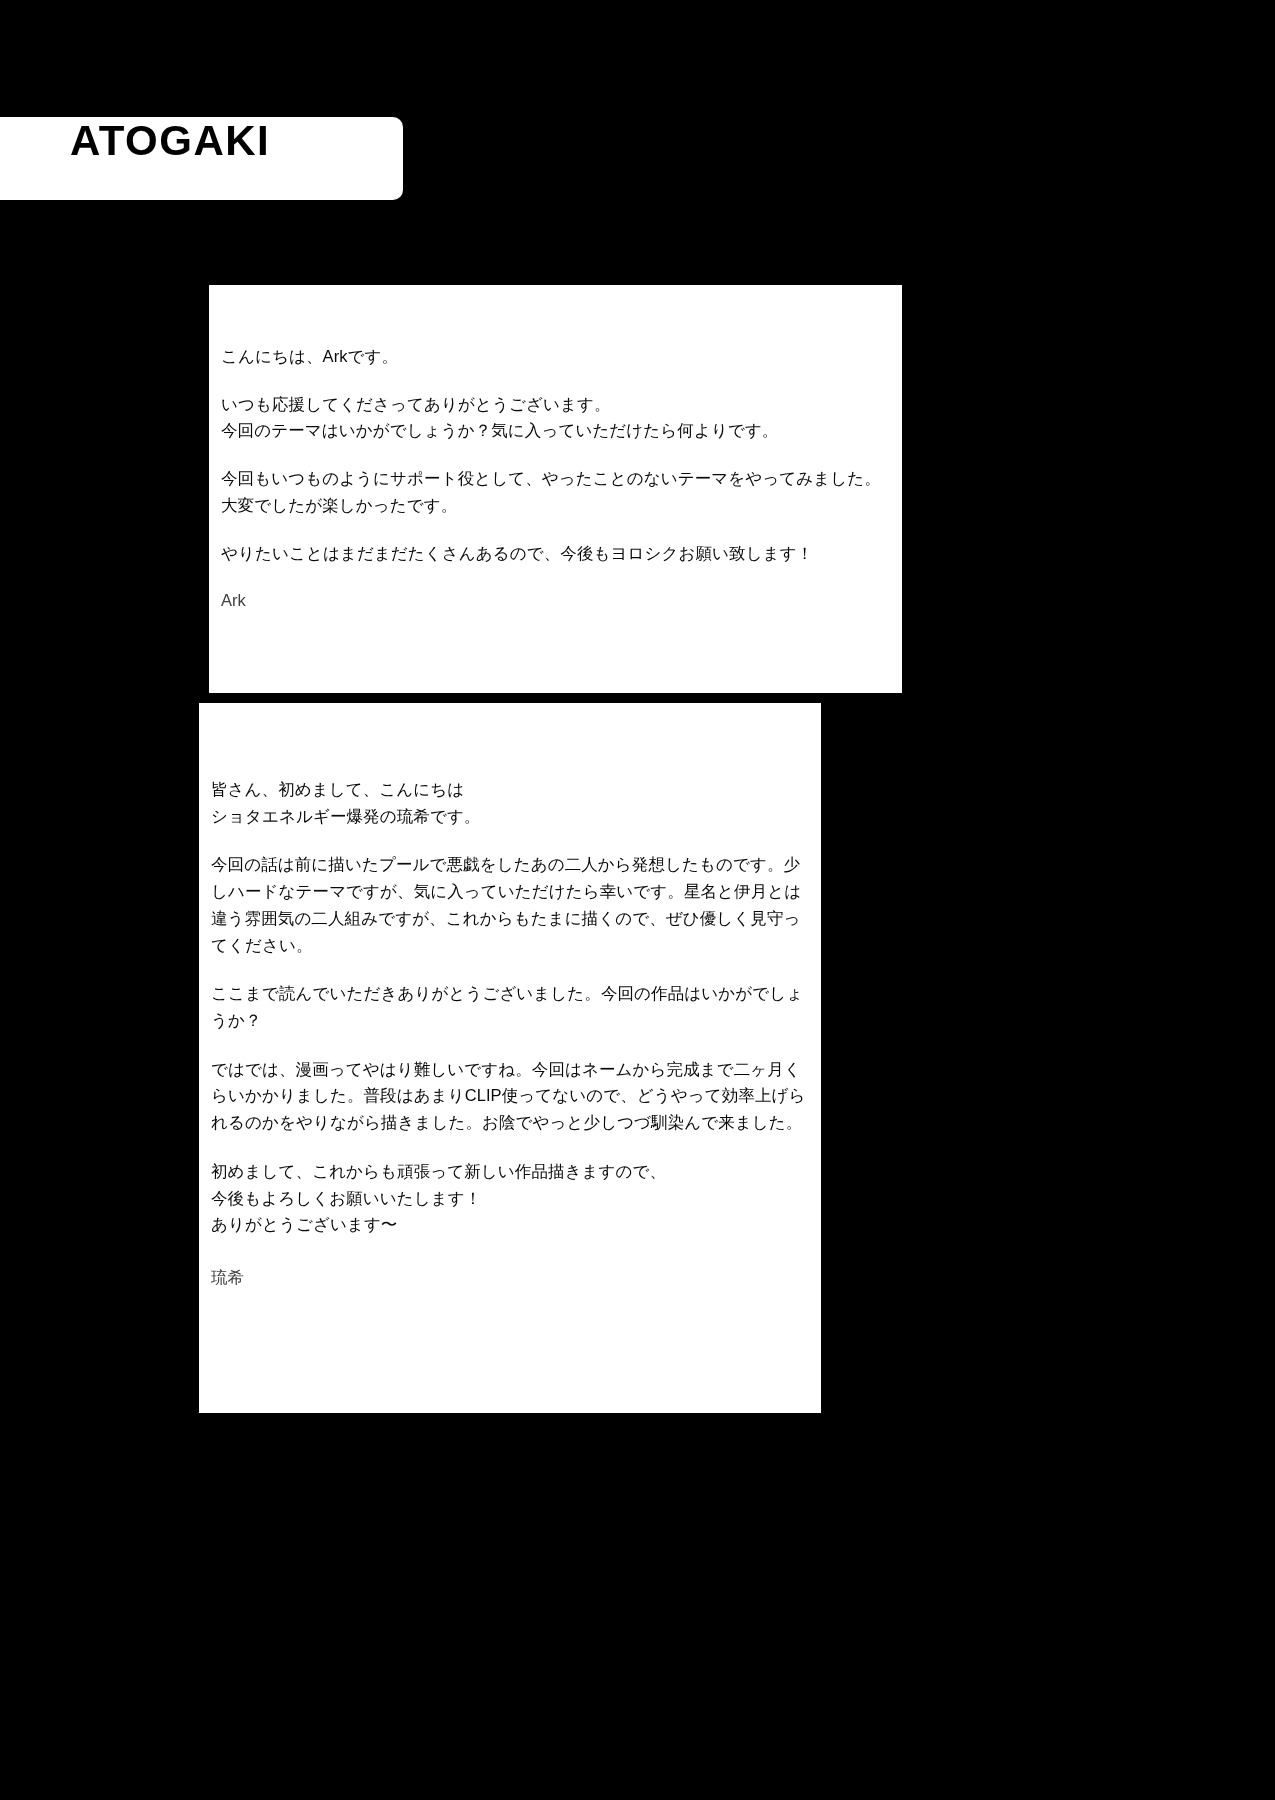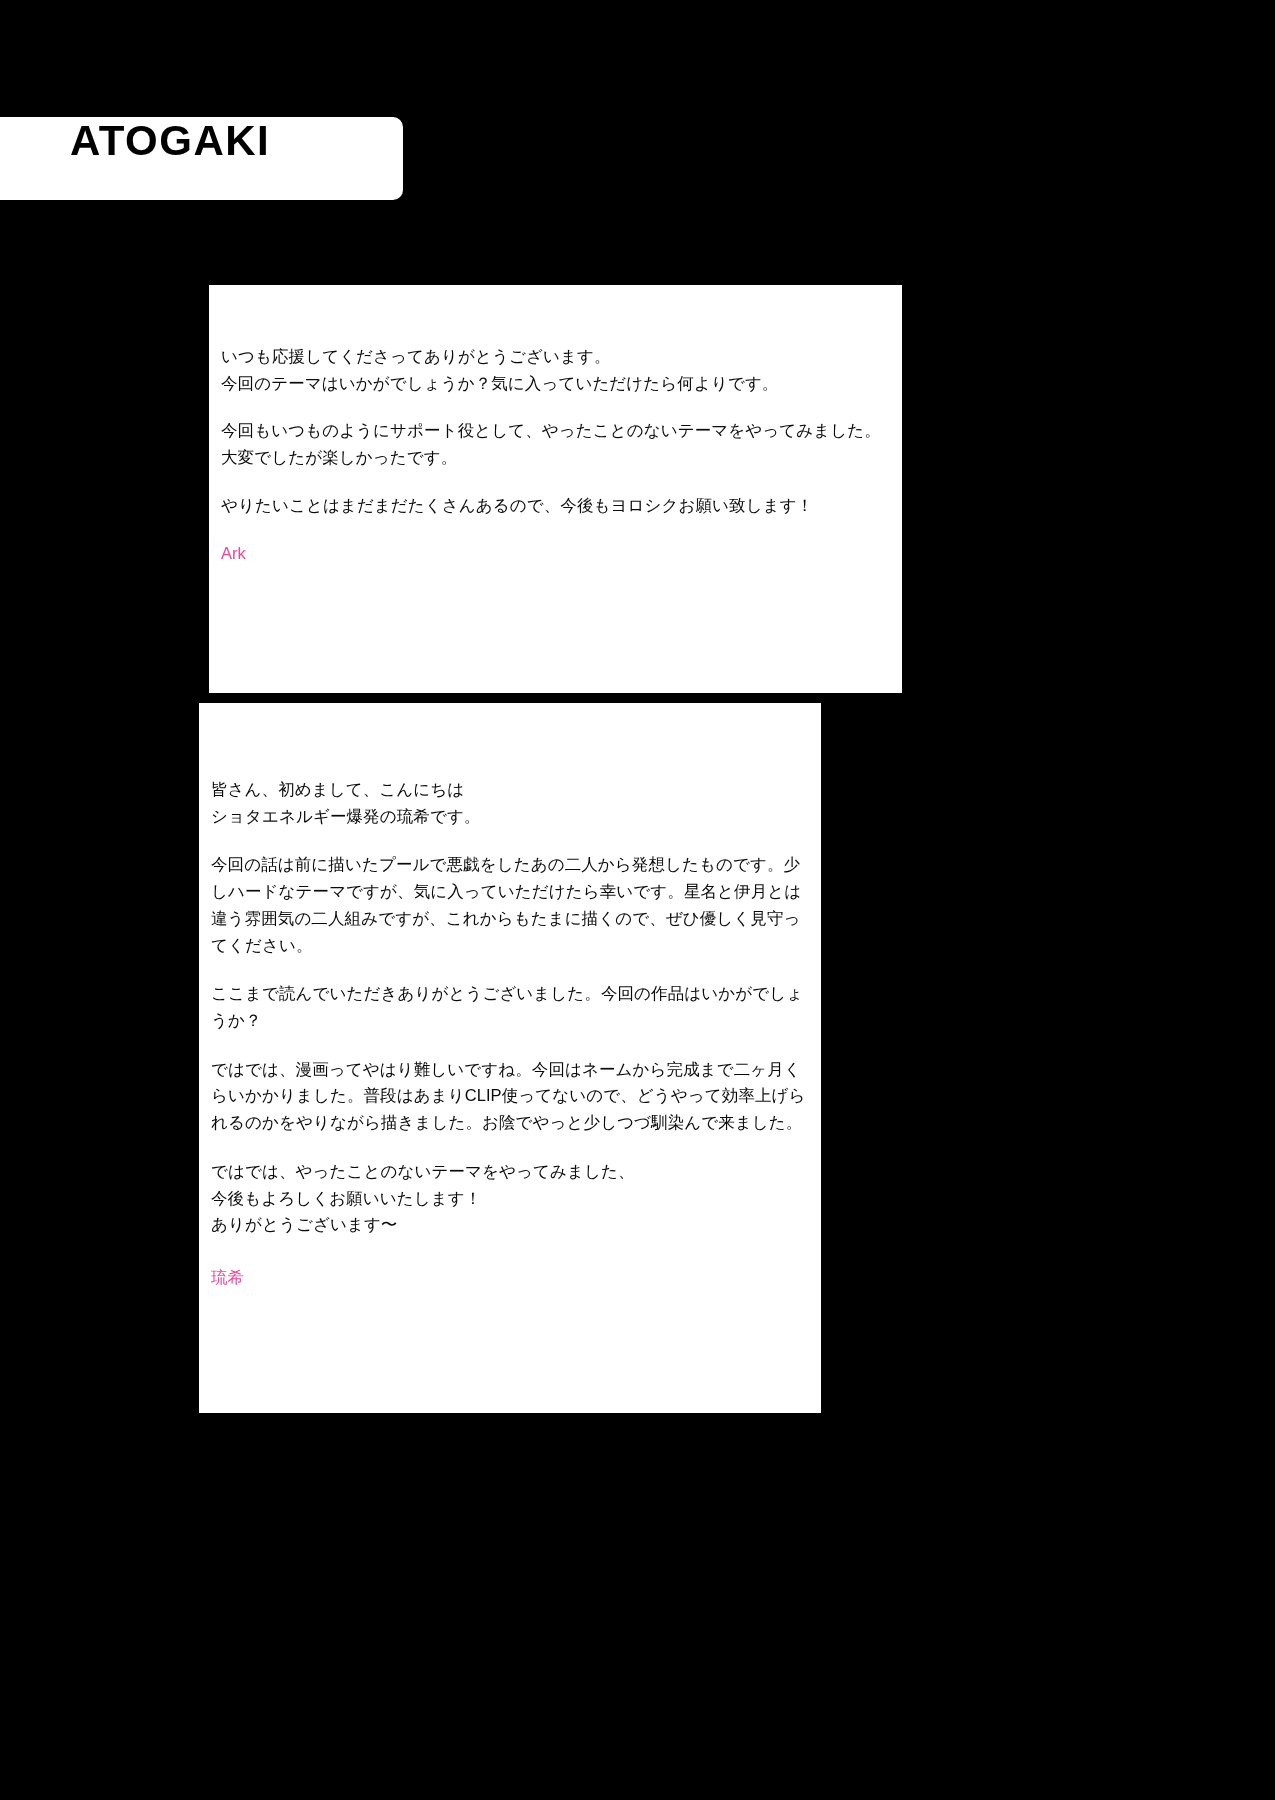--- a/index.html
+++ b/index.html
@@ -66,21 +66,21 @@
   .para {
     color: #0a0a0a;
     font-size: 16.5px;
     line-height: 1.62;
     margin: 0 0 21px 0;
     letter-spacing: 0.1px;
     font-family: "Liberation Sans", "DejaVu Sans", sans-serif;
     white-space: pre-line;
   }
   .sign {
-    color: #ec4899;
+    color: #404040;
     font-size: 16.5px;
     line-height: 1.62;
     margin: 0;
     font-family: "Liberation Sans", "DejaVu Sans", sans-serif;
   }
   .panel-two .para { margin-bottom: 22px; }
   .sign-block {
     margin-top: 26px;
   }
   .date-block {
@@ -92,33 +92,34 @@
 </style>
 </head>
 <body>
 
 <div class="title-banner">
   <span class="title-text">ATOGAKI</span>
 </div>
 
 <div class="panel panel-one">
   <div class="panel-inner">
+    <p class="para">こんにちは、Arkです。</p>
     <p class="para">いつも応援してくださってありがとうございます。
 今回のテーマはいかがでしょうか？気に入っていただけたら何よりです。</p>
     <p class="para">今回もいつものようにサポート役として、やったことのないテーマをやってみました。大変でしたが楽しかったです。</p>
     <p class="para">やりたいことはまだまだたくさんあるので、今後もヨロシクお願い致します！</p>
     <p class="sign">Ark</p>
   </div>
 </div>
 
 <div class="panel panel-two">
   <div class="panel-inner">
     <p class="para">皆さん、初めまして、こんにちは
 ショタエネルギー爆発の琉希です。</p>
     <p class="para">今回の話は前に描いたプールで悪戯をしたあの二人から発想したものです。少しハードなテーマですが、気に入っていただけたら幸いです。星名と伊月とは違う雰囲気の二人組みですが、これからもたまに描くので、ぜひ優しく見守ってください。</p>
     <p class="para">ここまで読んでいただきありがとうございました。今回の作品はいかがでしょうか？</p>
     <p class="para">ではでは、漫画ってやはり難しいですね。今回はネームから完成まで二ヶ月くらいかかりました。普段はあまりCLIP使ってないので、どうやって効率上げられるのかをやりながら描きました。お陰でやっと少しつづ馴染んで来ました。</p>
-    <p class="para">ではでは、やったことのないテーマをやってみました、
+    <p class="para">初めまして、これからも頑張って新しい作品描きますので、
 今後もよろしくお願いいたします！
 ありがとうございます〜</p>
     <p class="sign sign-block">琉希</p>
   </div>
 </div>
 
 </body></html>

